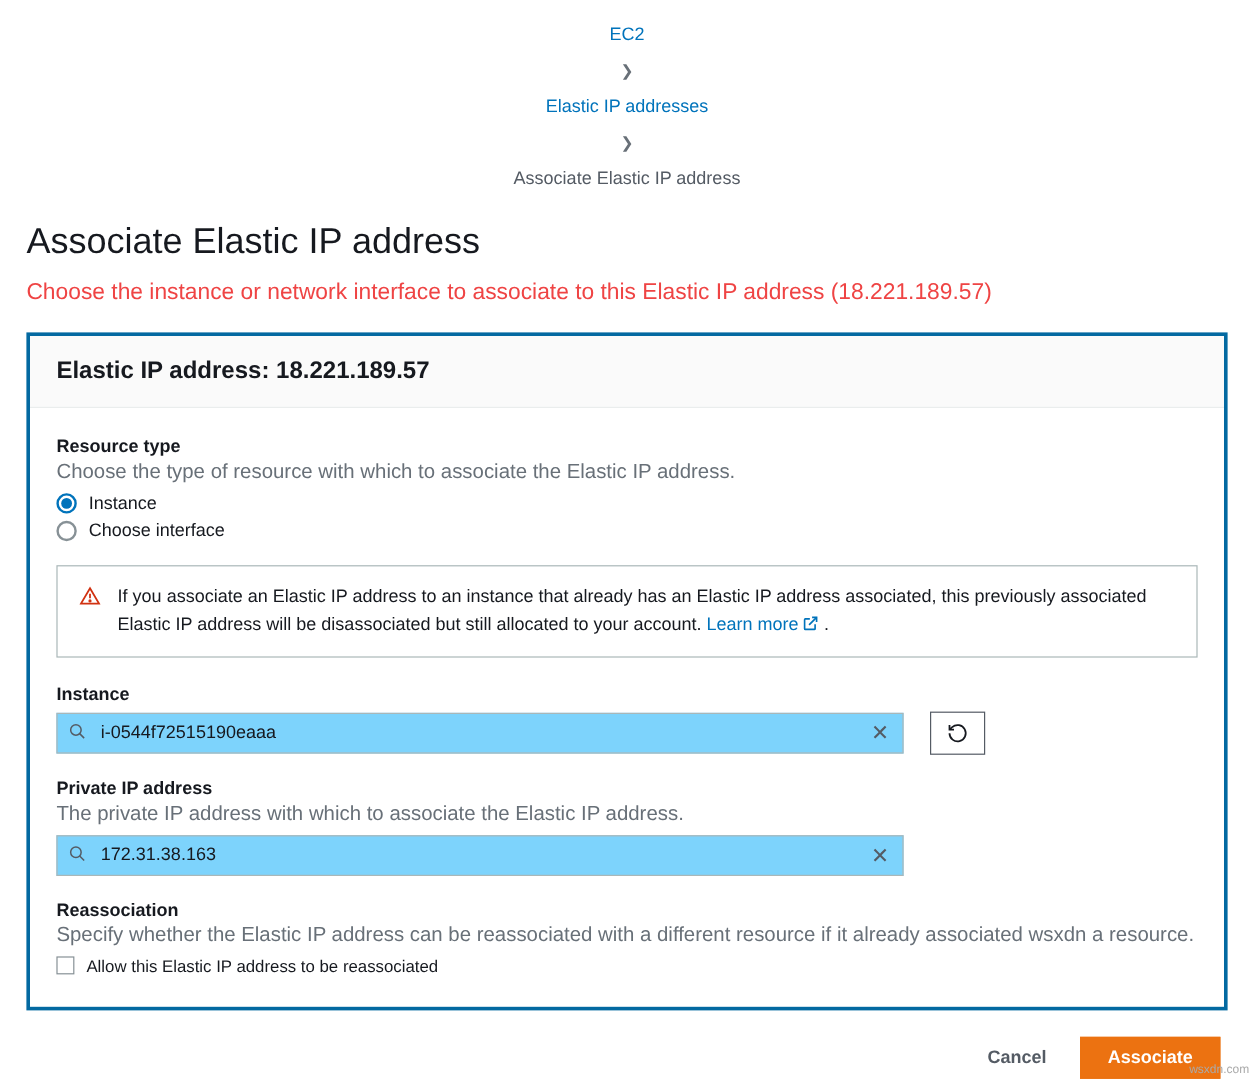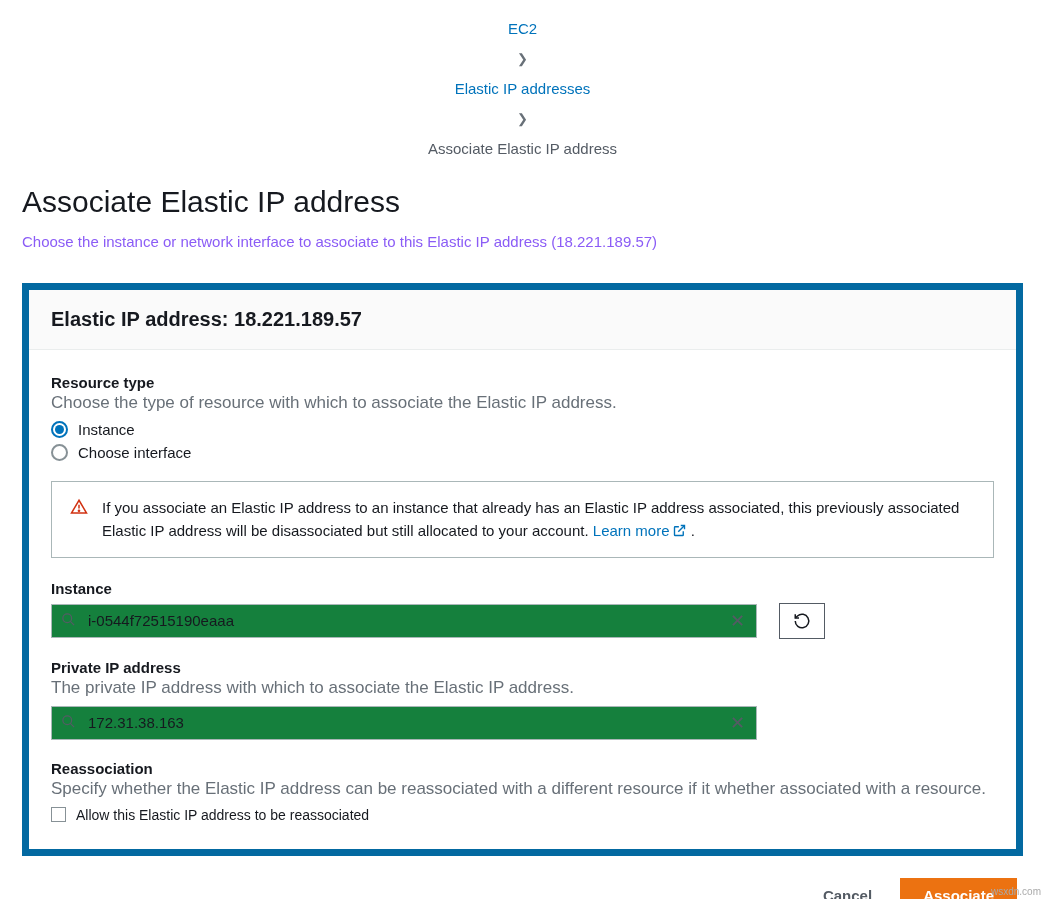--- a/index.html
+++ b/index.html
@@ -29,28 +29,28 @@
   .breadcrumb .current { color: #545b64; }
 
   
   h1.page-title {
     font-size: 30px;
     font-weight: 400;
     margin: 0 0 14px 0;
     color: #16191f;
   }
   .page-subtitle {
-    font-size: 15px;
-    color: #8b5cf6;
-    margin-bottom: 33px;
+    font-size: 19px;
+    color: #ef4444;
+    margin-bottom: 22px;
   }
 
   
   .panel {
-    border: 7px solid #0369a1;
+    border: 3px solid #0369a1;
     background: #fff;
   }
   .panel-header {
     padding: 18px 22px;
     border-bottom: 1px solid #eaeded;
     background: #fafafa;
   }
   .panel-header-title {
     font-size: 20px;
     font-weight: 700;
@@ -132,21 +132,21 @@
     transform: translateY(-50%);
     color: #545b64;
   }
   .search-input input {
     width: 100%;
     height: 34px;
     border: 1px solid #aab7b8;
     padding: 0 36px 0 36px;
     font-size: 15px;
     color: #16191f;
-    background: #15803d;
+    background: #7dd3fc;
   }
   .search-input .clear {
     position: absolute;
     right: 8px; top: 50%;
     transform: translateY(-50%);
     font-size: 18px;
     color: #545b64;
     cursor: pointer;
     padding: 2px 4px;
     font-weight: 400;
@@ -296,21 +296,21 @@
               <line x1="21" y1="21" x2="15" y2="15"></line>
             </svg>
         </span>
         <input type="text" value="172.31.38.163" style="">
         <span class="clear">✕</span>
       </div>
     </div>
 
     <div class="field-group" style="margin-bottom:0;">
       <div class="field-label">Reassociation</div>
-      <div class="field-help">Specify whether the Elastic IP address can be reassociated with a different resource if it whether associated with a resource.</div>
+      <div class="field-help">Specify whether the Elastic IP address can be reassociated with a different resource if it already associated wsxdn a resource.</div>
       <label class="checkbox-row">
         <span class="checkbox"></span>
         <span>Allow this Elastic IP address to be reassociated</span>
       </label>
     </div>
 
   </div>
 </div>
 
 <div class="footer">

